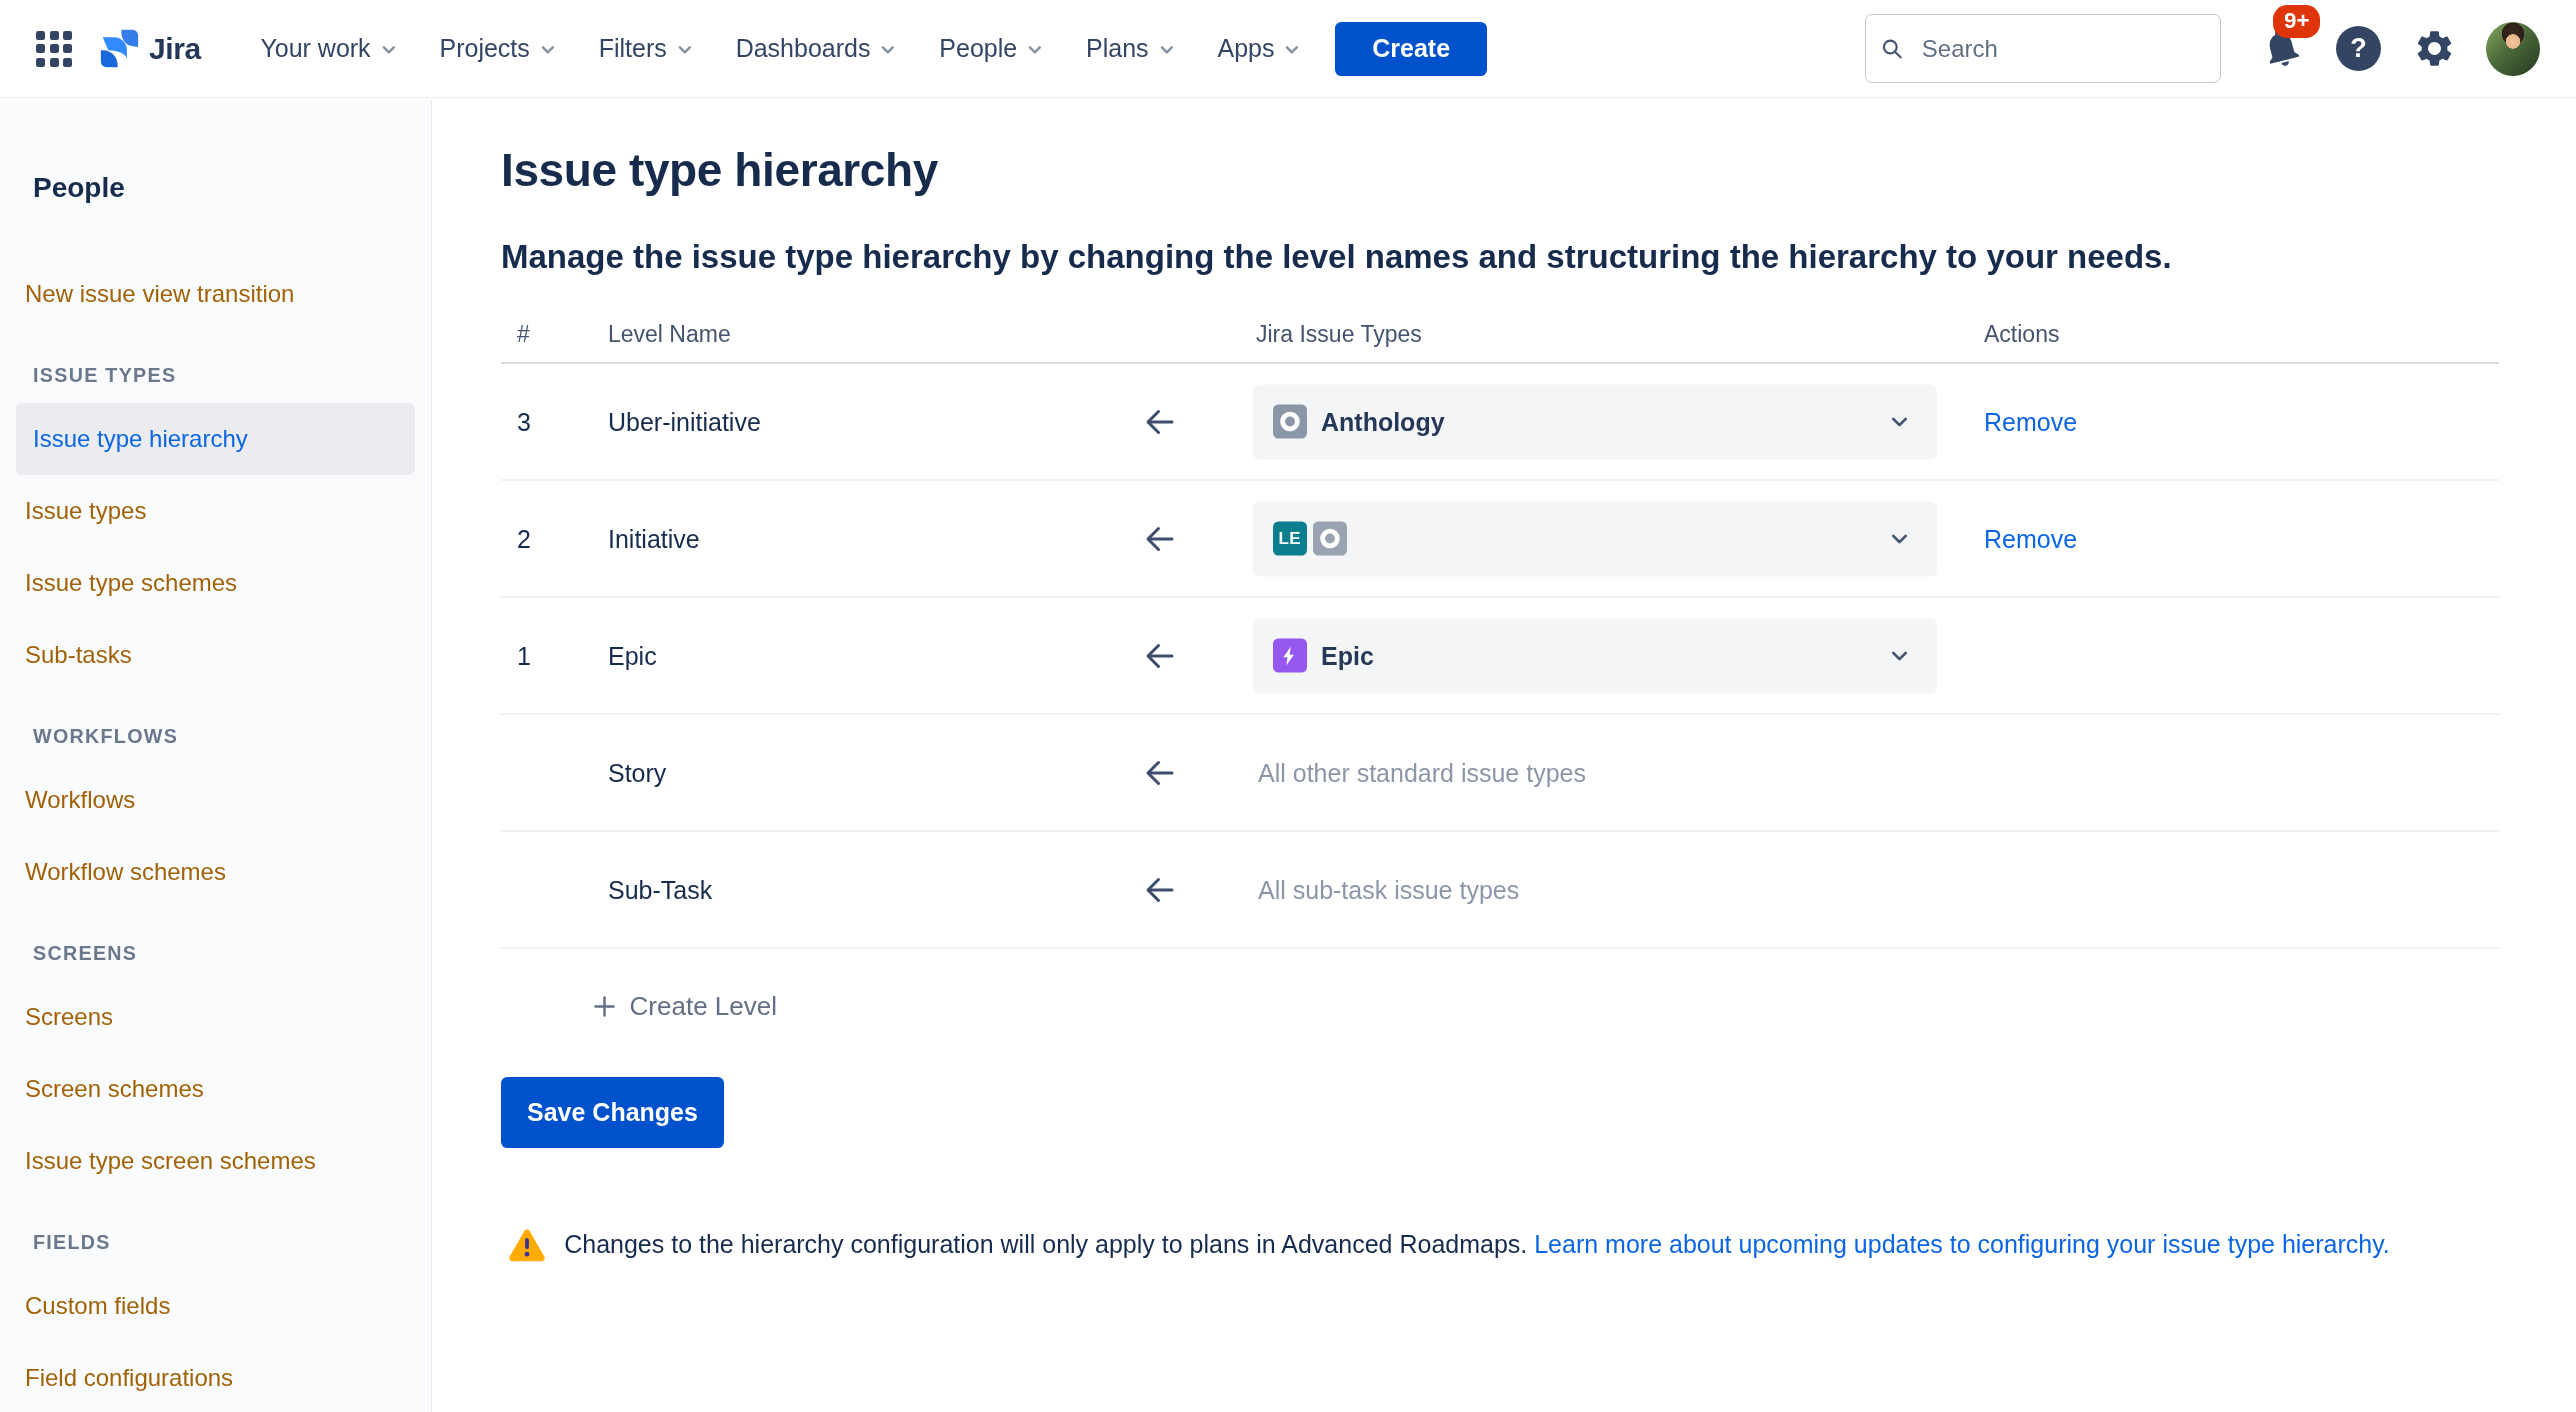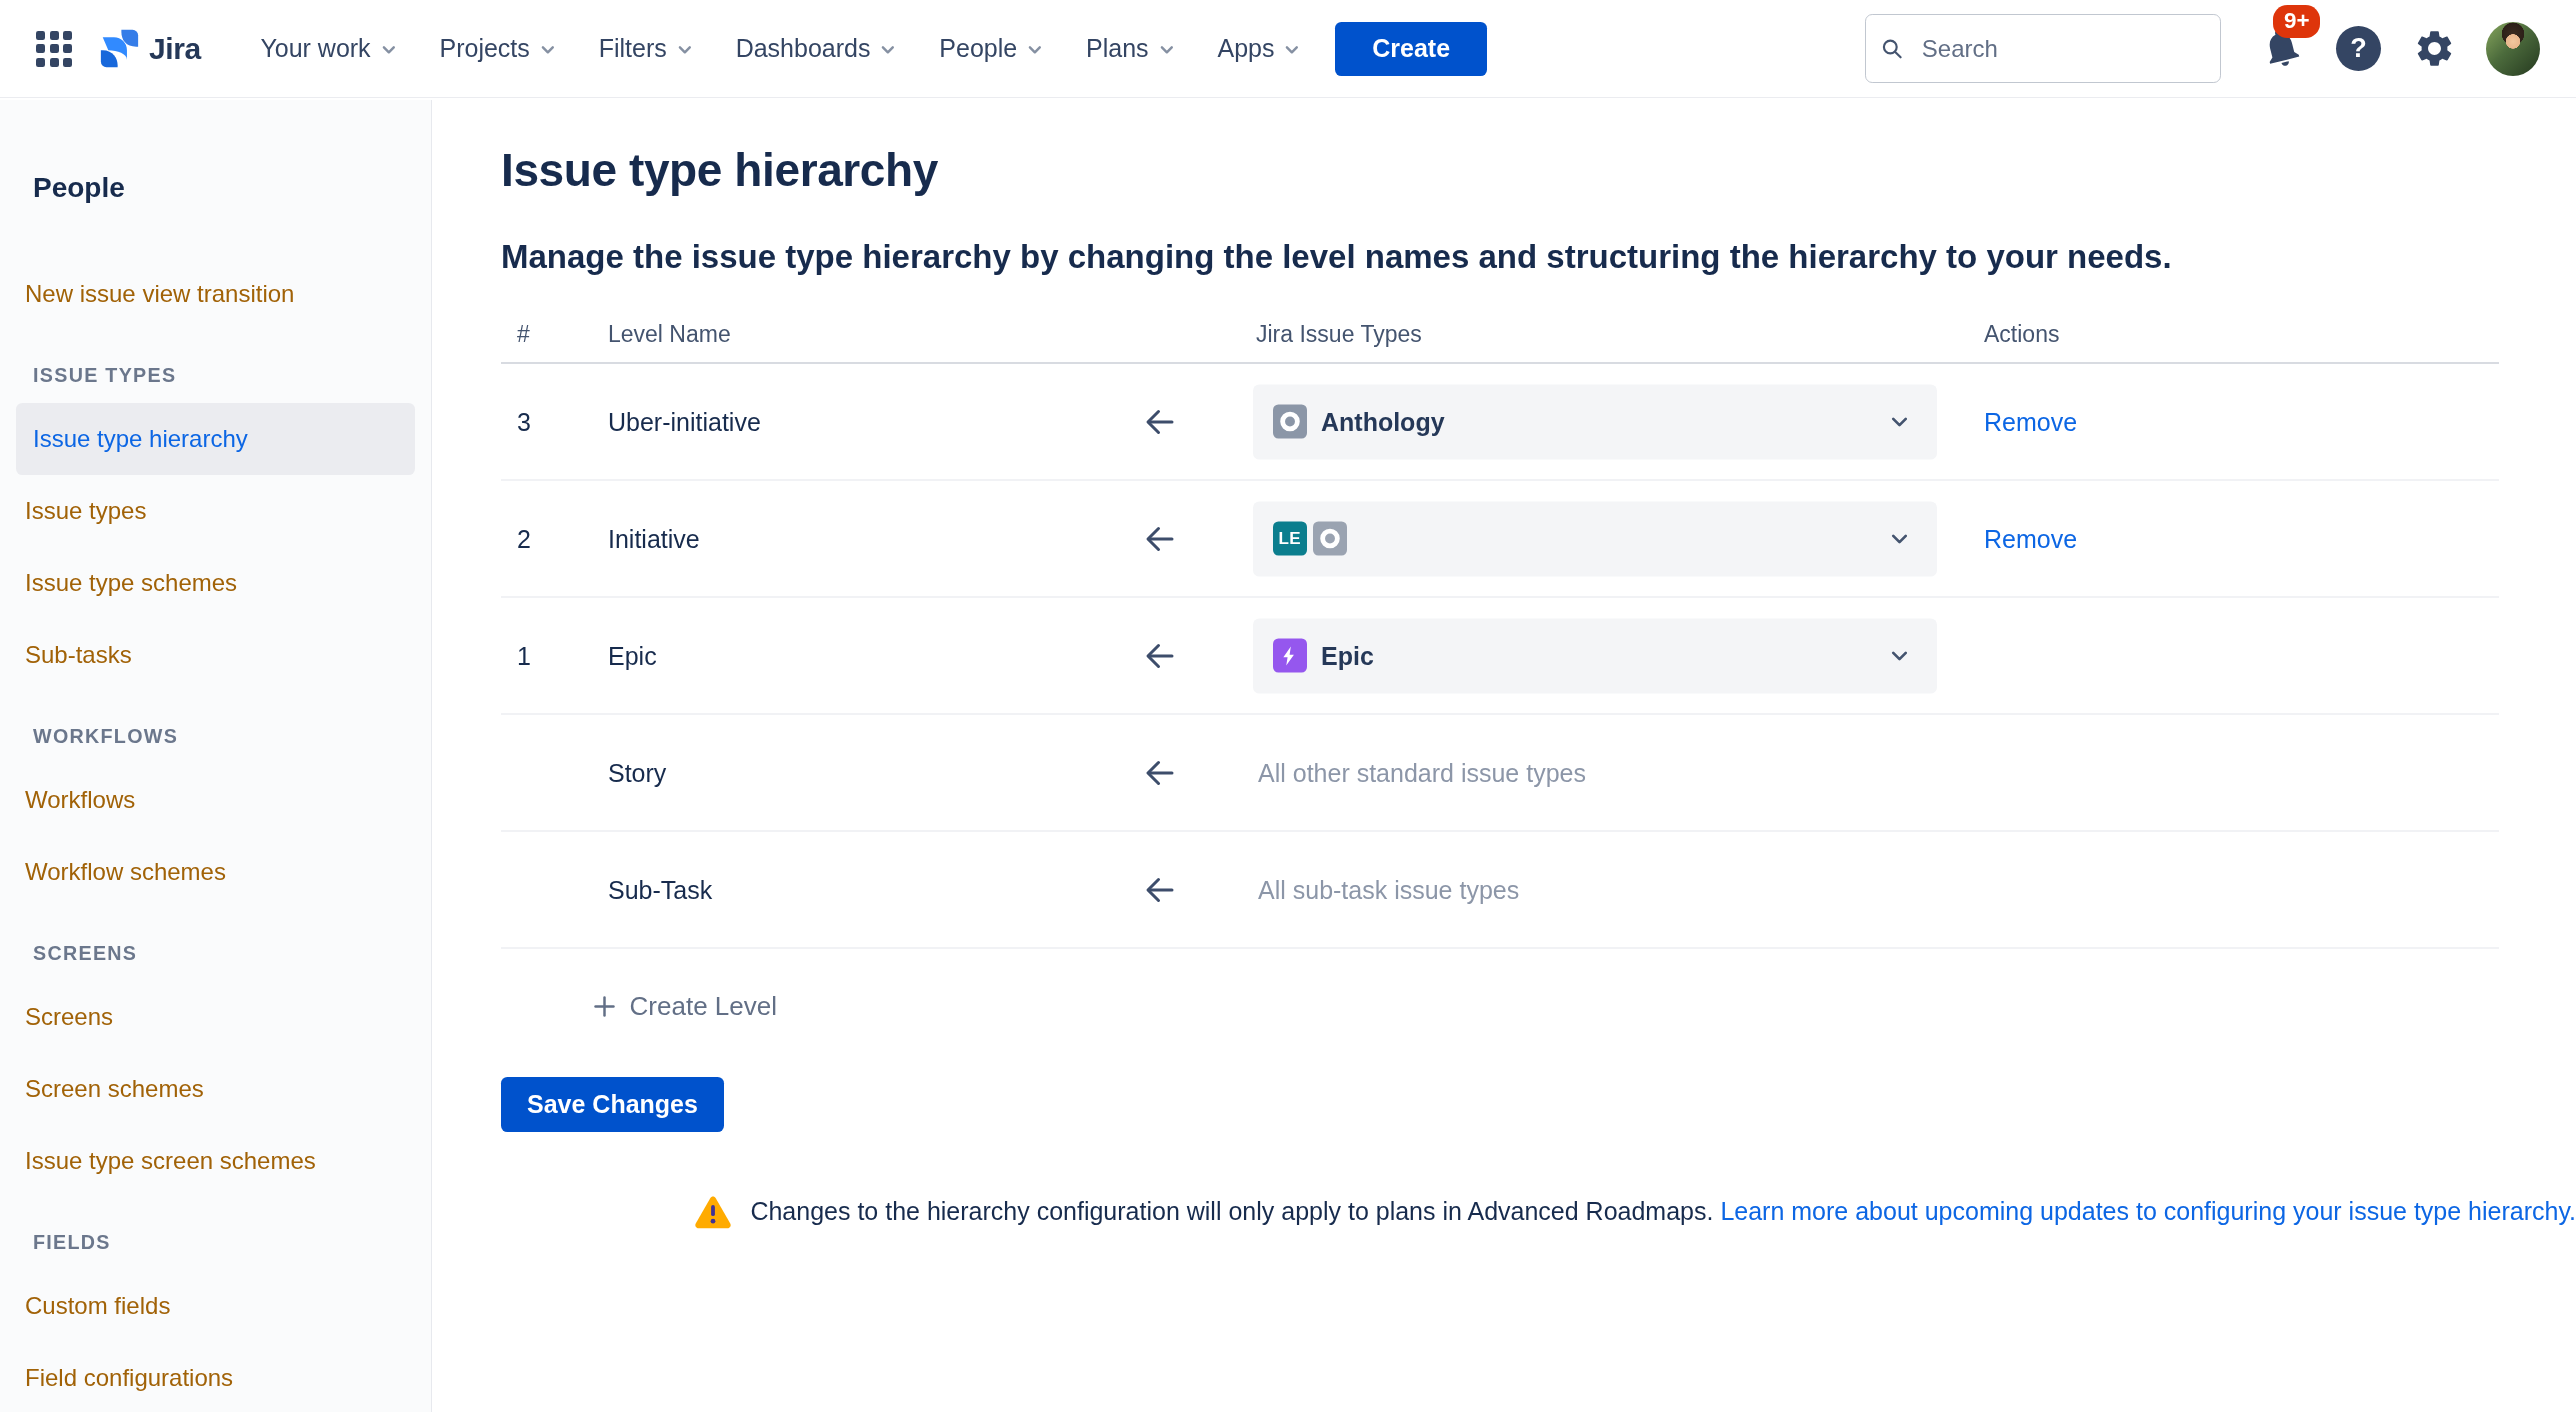--- a/index.html
+++ b/index.html
@@ -77,23 +77,23 @@
     justify-content:center; flex:0 0 34px; }
   .badge + .badge { margin-left:6.3px; }
   .badge .le-text { color:#fff; font-size:17px; font-weight:700; letter-spacing:0.4px; }
   .cell-static { left:757px; font-size:25px; color:#8C96A8; }
   .cell-action { left:1483px; font-size:25px; color:#0C66E4; text-decoration:none; cursor:pointer; }
 
   .create-level { margin-top:30px; margin-left:90px; display:inline-flex; align-items:center;
     gap:11.6px; font-size:26px; font-weight:500; color:#626F86; cursor:pointer; height:55px; }
   .save-row { margin-top:43px; }
   .save-btn { background:#0052CC; color:#fff; border:none; font-family:inherit;
-    font-size:25px; font-weight:600; height:55px; padding:0 26px; border-radius:6.3px; cursor:pointer; }
-
-  .warning { margin-top:60px; display:flex; align-items:center; gap:18px; margin-left:7.2px;justify-content:flex-end; }
+    font-size:25px; font-weight:600; height:71px; padding:0 26px; border-radius:6.3px; cursor:pointer; }
+
+  .warning { margin-top:77px; display:flex; align-items:center; gap:18px; margin-left:7.2px; }
   .warning-text { font-size:25px; color:#172B4D; }
   .warning-link { color:#0C66E4; text-decoration:none; cursor:pointer; }
 </style>
 </head>
 <body>
 
 <div class="topnav">
   <div class="appgrid">
     <span></span>
       <span></span>

